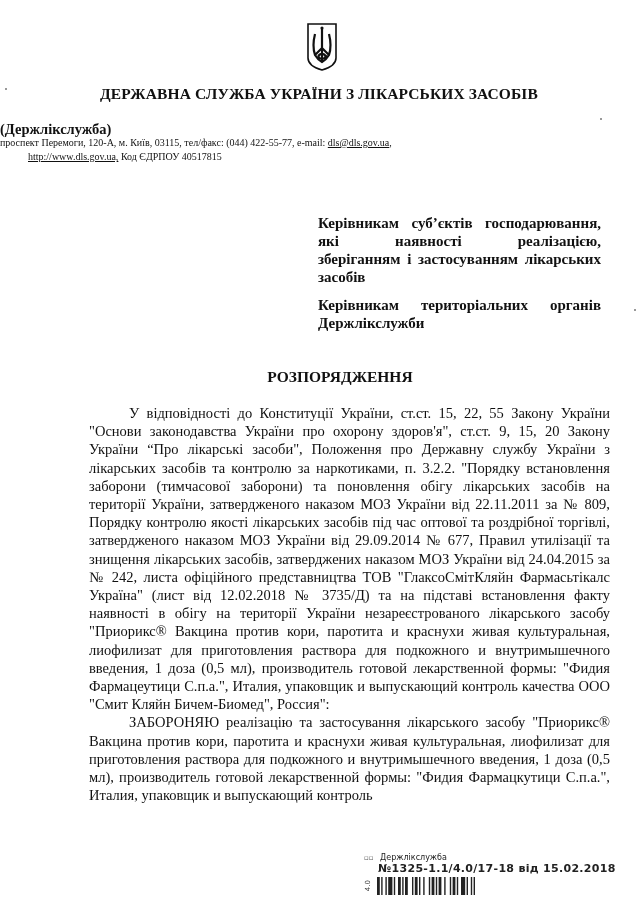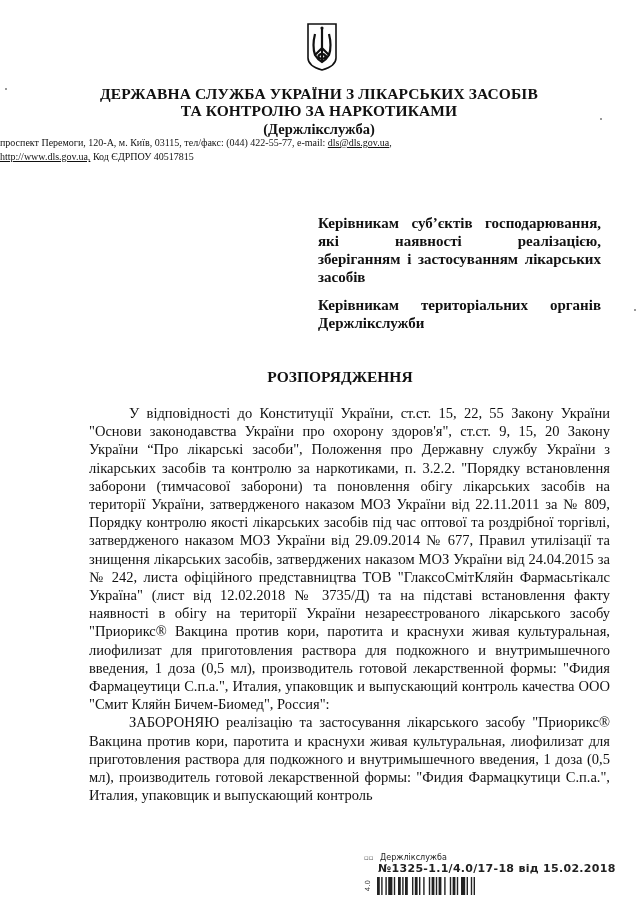--- a/index.html
+++ b/index.html
@@ -2,24 +2,24 @@
 <html><head>
   <meta charset="utf-8">
   <style>
     html, body { margin: 0; padding: 0; background: #ffffff; }
     body { width: 638px; height: 903px; position: relative; overflow: hidden; color: #111; font-family: "Liberation Serif", "DejaVu Serif", serif; }
     .page { position: absolute; left: 0; top: 0; width: 638px; height: 903px; background: #fff; }
     .coat { position: absolute; left: 306px; top: 22px; width: 32px; height: 50px; }
     .org1 { position: absolute; left: 0; width: 638px; text-align: center; font-weight: bold; font-size: 15.5px; letter-spacing: 0.1px; white-space: nowrap; }
     .org1.l1 { top: 85px; }
     .org1.l2 { top: 102px; }
-    .org-short { position: absolute; left: 0; width: 638px; text-align: center; top: 121px; font-weight: bold; font-size: 14.5px; }
+    .org-short { position: absolute; left: 0; width: 638px; text-align: left; top: 121px; font-weight: bold; font-size: 14.5px; }
     .addr { position: absolute; left: 0; width: 572px; font-size: 10px; white-space: nowrap; }
     .addr.a1 { top: 137px; }
-    .addr.a2 { top: 151px; }
+    .addr.a2 { top: 151px; padding-left: 28px; }
     .u { text-decoration: underline; }
     .ref { position: absolute; left: 328px; top: 176px; font-size: 14.5px; white-space: nowrap; }
     .ref .blank { display: inline-block; border-bottom: 1px solid #111; height: 12px; vertical-align: baseline; }
     .addressee { position: absolute; left: 318px; width: 283px; font-weight: bold; font-size: 15px; line-height: 18px; text-align: justify; }
     .addressee.a1 { top: 214px; }
     .addressee.a2 { top: 296px; }
     .jl { text-align-last: justify; }
     .title { position: absolute; left: 0; width: 680px; text-align: center; top: 368px; font-weight: bold; font-size: 15.5px; }
     .body { position: absolute; left: 89px; width: 521px; top: 404px; font-size: 14.5px; line-height: 18.2px; text-align: justify; }
     .body p { margin: 0; text-indent: 40px; }
@@ -36,21 +36,20 @@
 
 <div class="page">
 
   <svg class="coat" viewBox="0 0 32 50">
     <path d="M2 2 H30 V36 Q30 44 16 48 Q2 44 2 36 Z" fill="none" stroke="#111" stroke-width="1.6"></path>
     <path d="M16 7 L16 40 M9 12 Q6 24 9 33 Q12 38 16 40 Q20 38 23 33 Q26 24 23 12 M9 33 L16 26 L23 33 M12 34 Q16 30 20 34 Q16 40 12 34" fill="none" stroke="#111" stroke-width="2.2"></path>
     <circle cx="16" cy="6" r="1.6" fill="#111"></circle>
   </svg>
 
   <div class="org1 l1">ДЕРЖАВНА СЛУЖБА УКРАЇНИ З ЛІКАРСЬКИХ ЗАСОБІВ</div>
-  <div class="org1 l2">ТА КОНТРОЛЮ ЗА НАРКОТИКАМИ</div>
   <div class="org-short">(Держлікслужба)</div>
 
   <div class="addr a1">
     <span>проспект Перемоги, 120-А, м. Київ, 03115, тел/факс: (044) 422-55-77, e-mail: </span><span class="u">dls@dls.gov.ua</span><span>,</span>
   </div>
   <div class="addr a2">
     <span class="u">http://www.dls.gov.ua,</span><span> Код ЄДРПОУ 40517815</span>
   </div>
 
 

